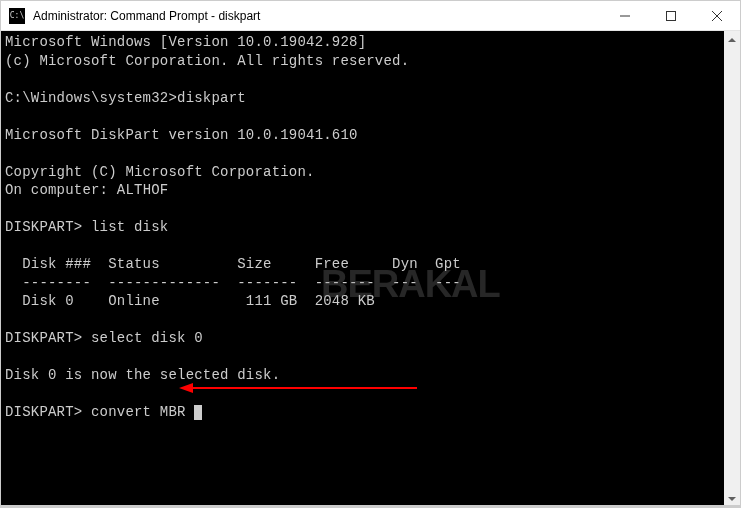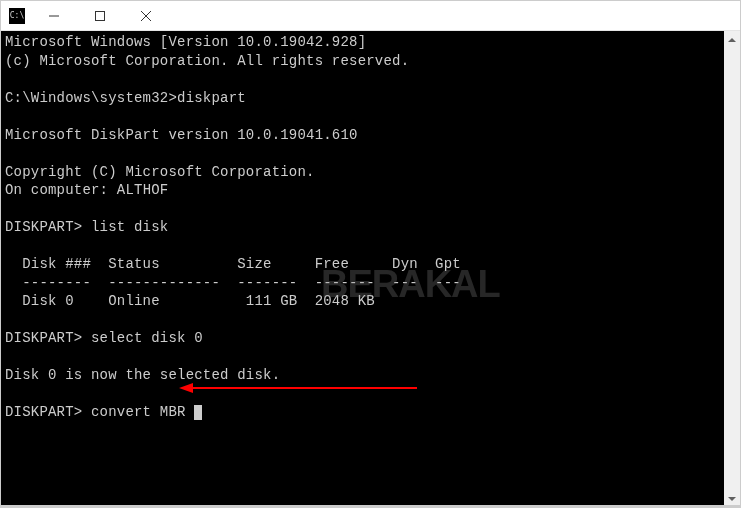--- a/index.html
+++ b/index.html
@@ -118,20 +118,21 @@
       height: 15px;
       background: #ccc;
       vertical-align: text-bottom;
     }
   </style>
 </head>
 <body>
 
 <div class="titlebar">
   <div class="titlebar-icon">C:\</div>
+  <div class="titlebar-title">Administrator: Command Prompt - diskpart</div>
   <div class="window-controls">
     <div class="window-btn">
       <svg viewBox="0 0 10 10">
           <line x1="0" y1="5" x2="10" y2="5" stroke="#333" stroke-width="1"></line>
         </svg>
     </div>
     <div class="window-btn">
       <svg viewBox="0 0 10 10">
           <rect x="0.5" y="0.5" width="9" height="9" fill="none" stroke="#333" stroke-width="1"></rect>
         </svg>

